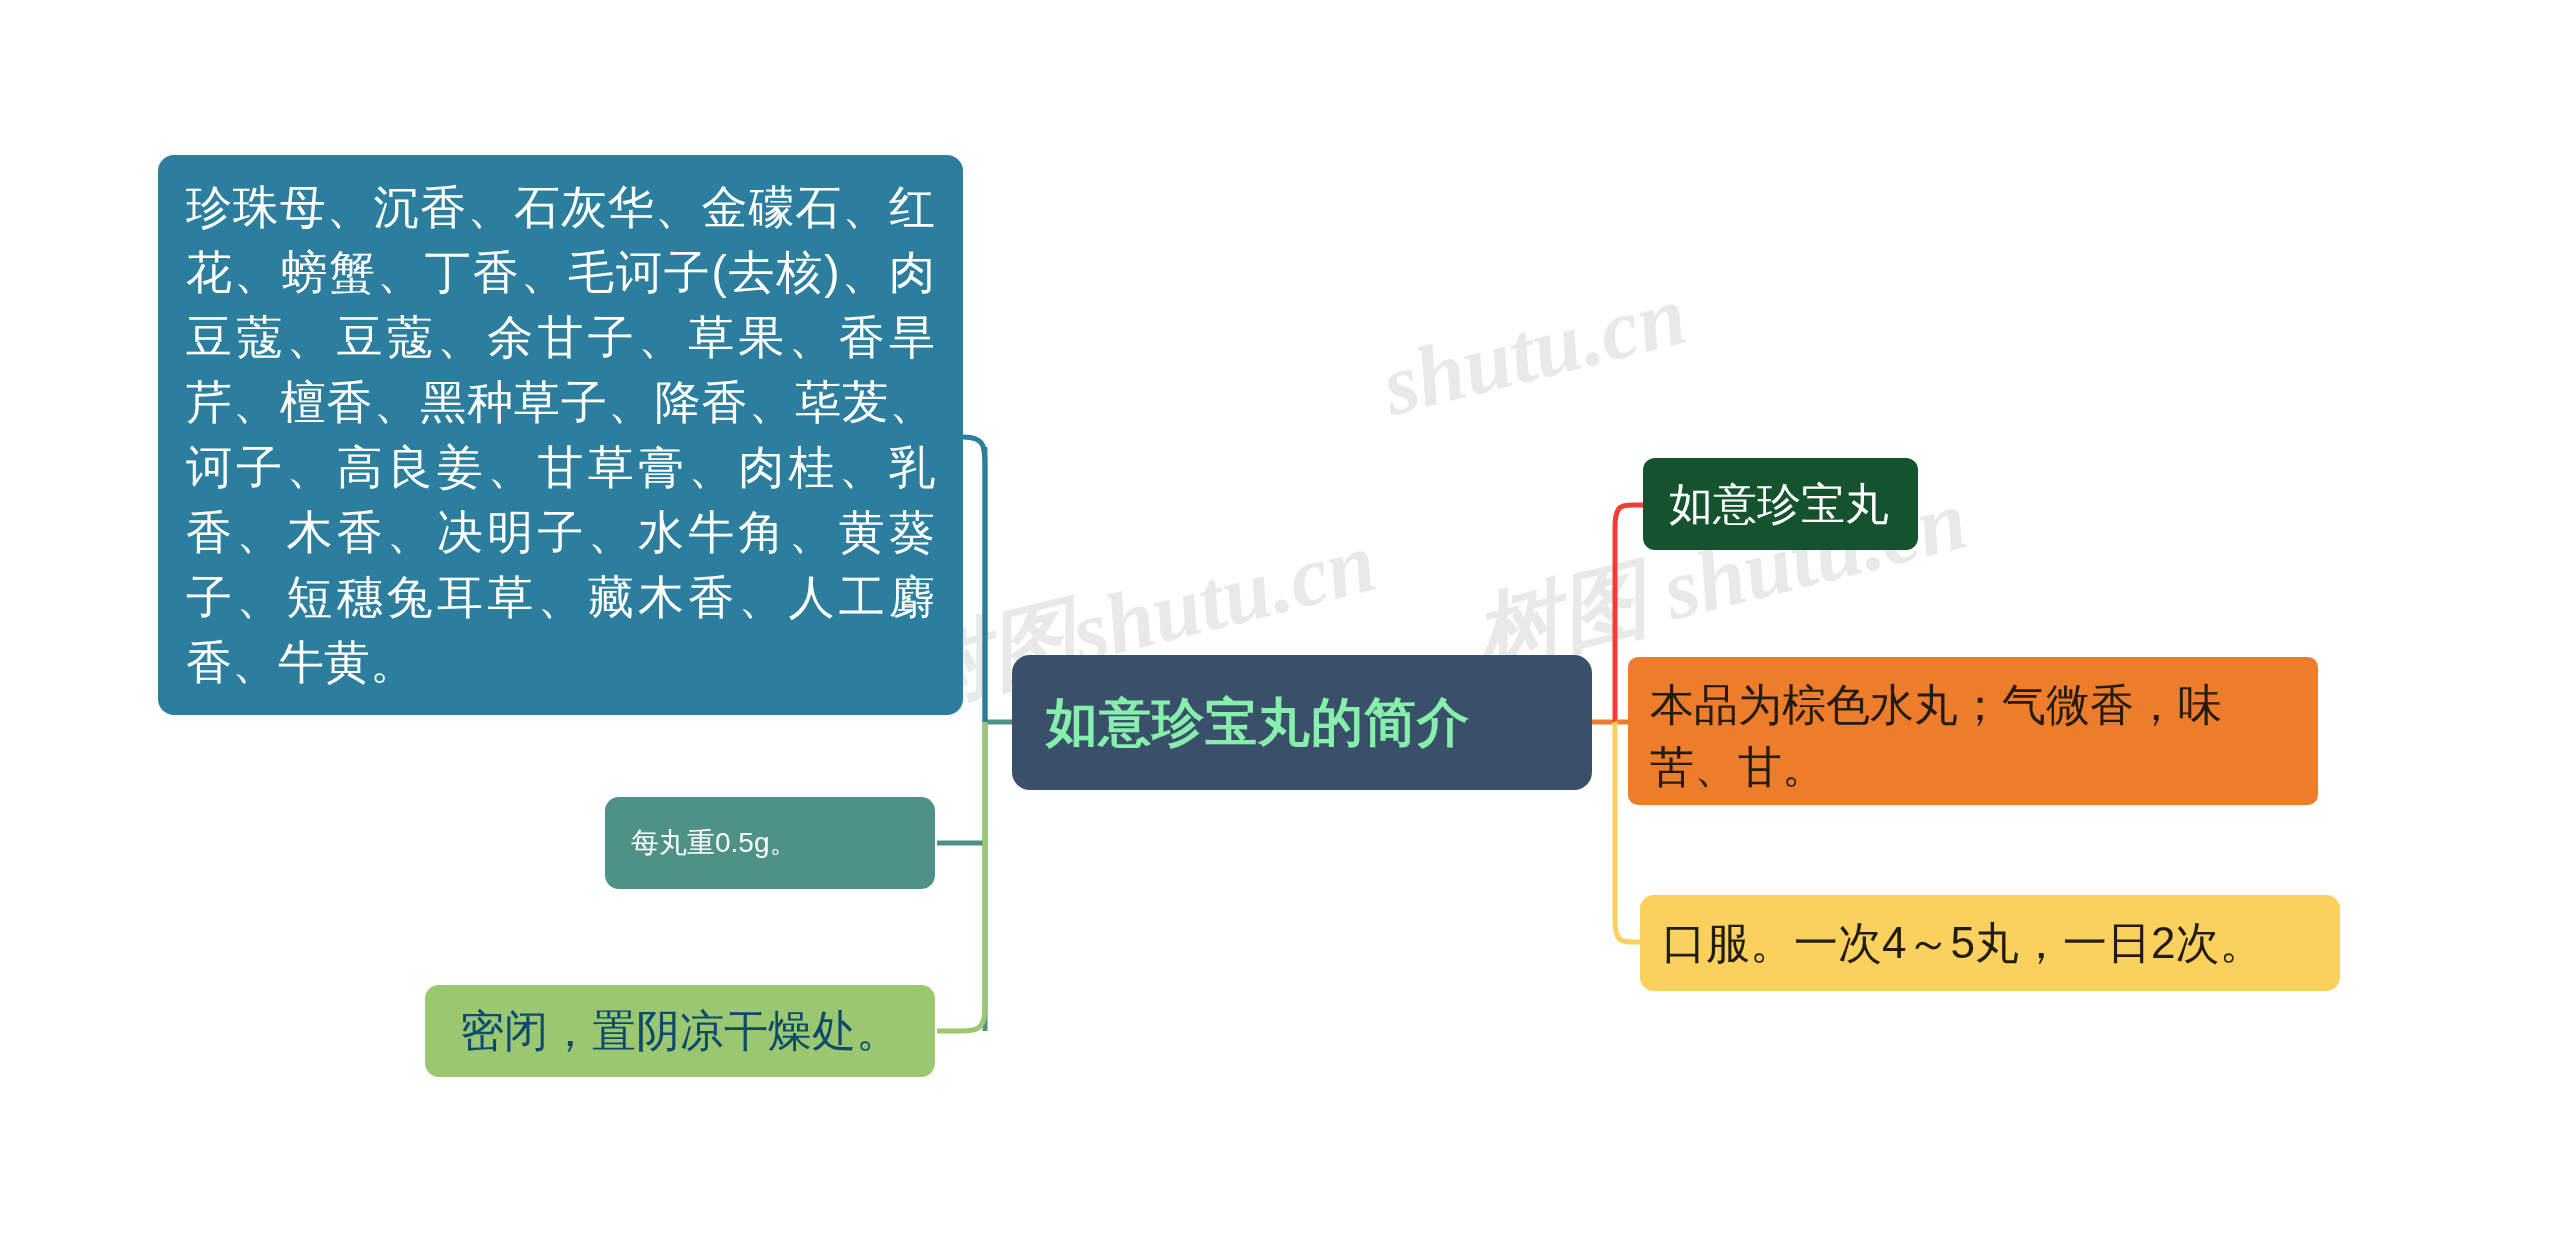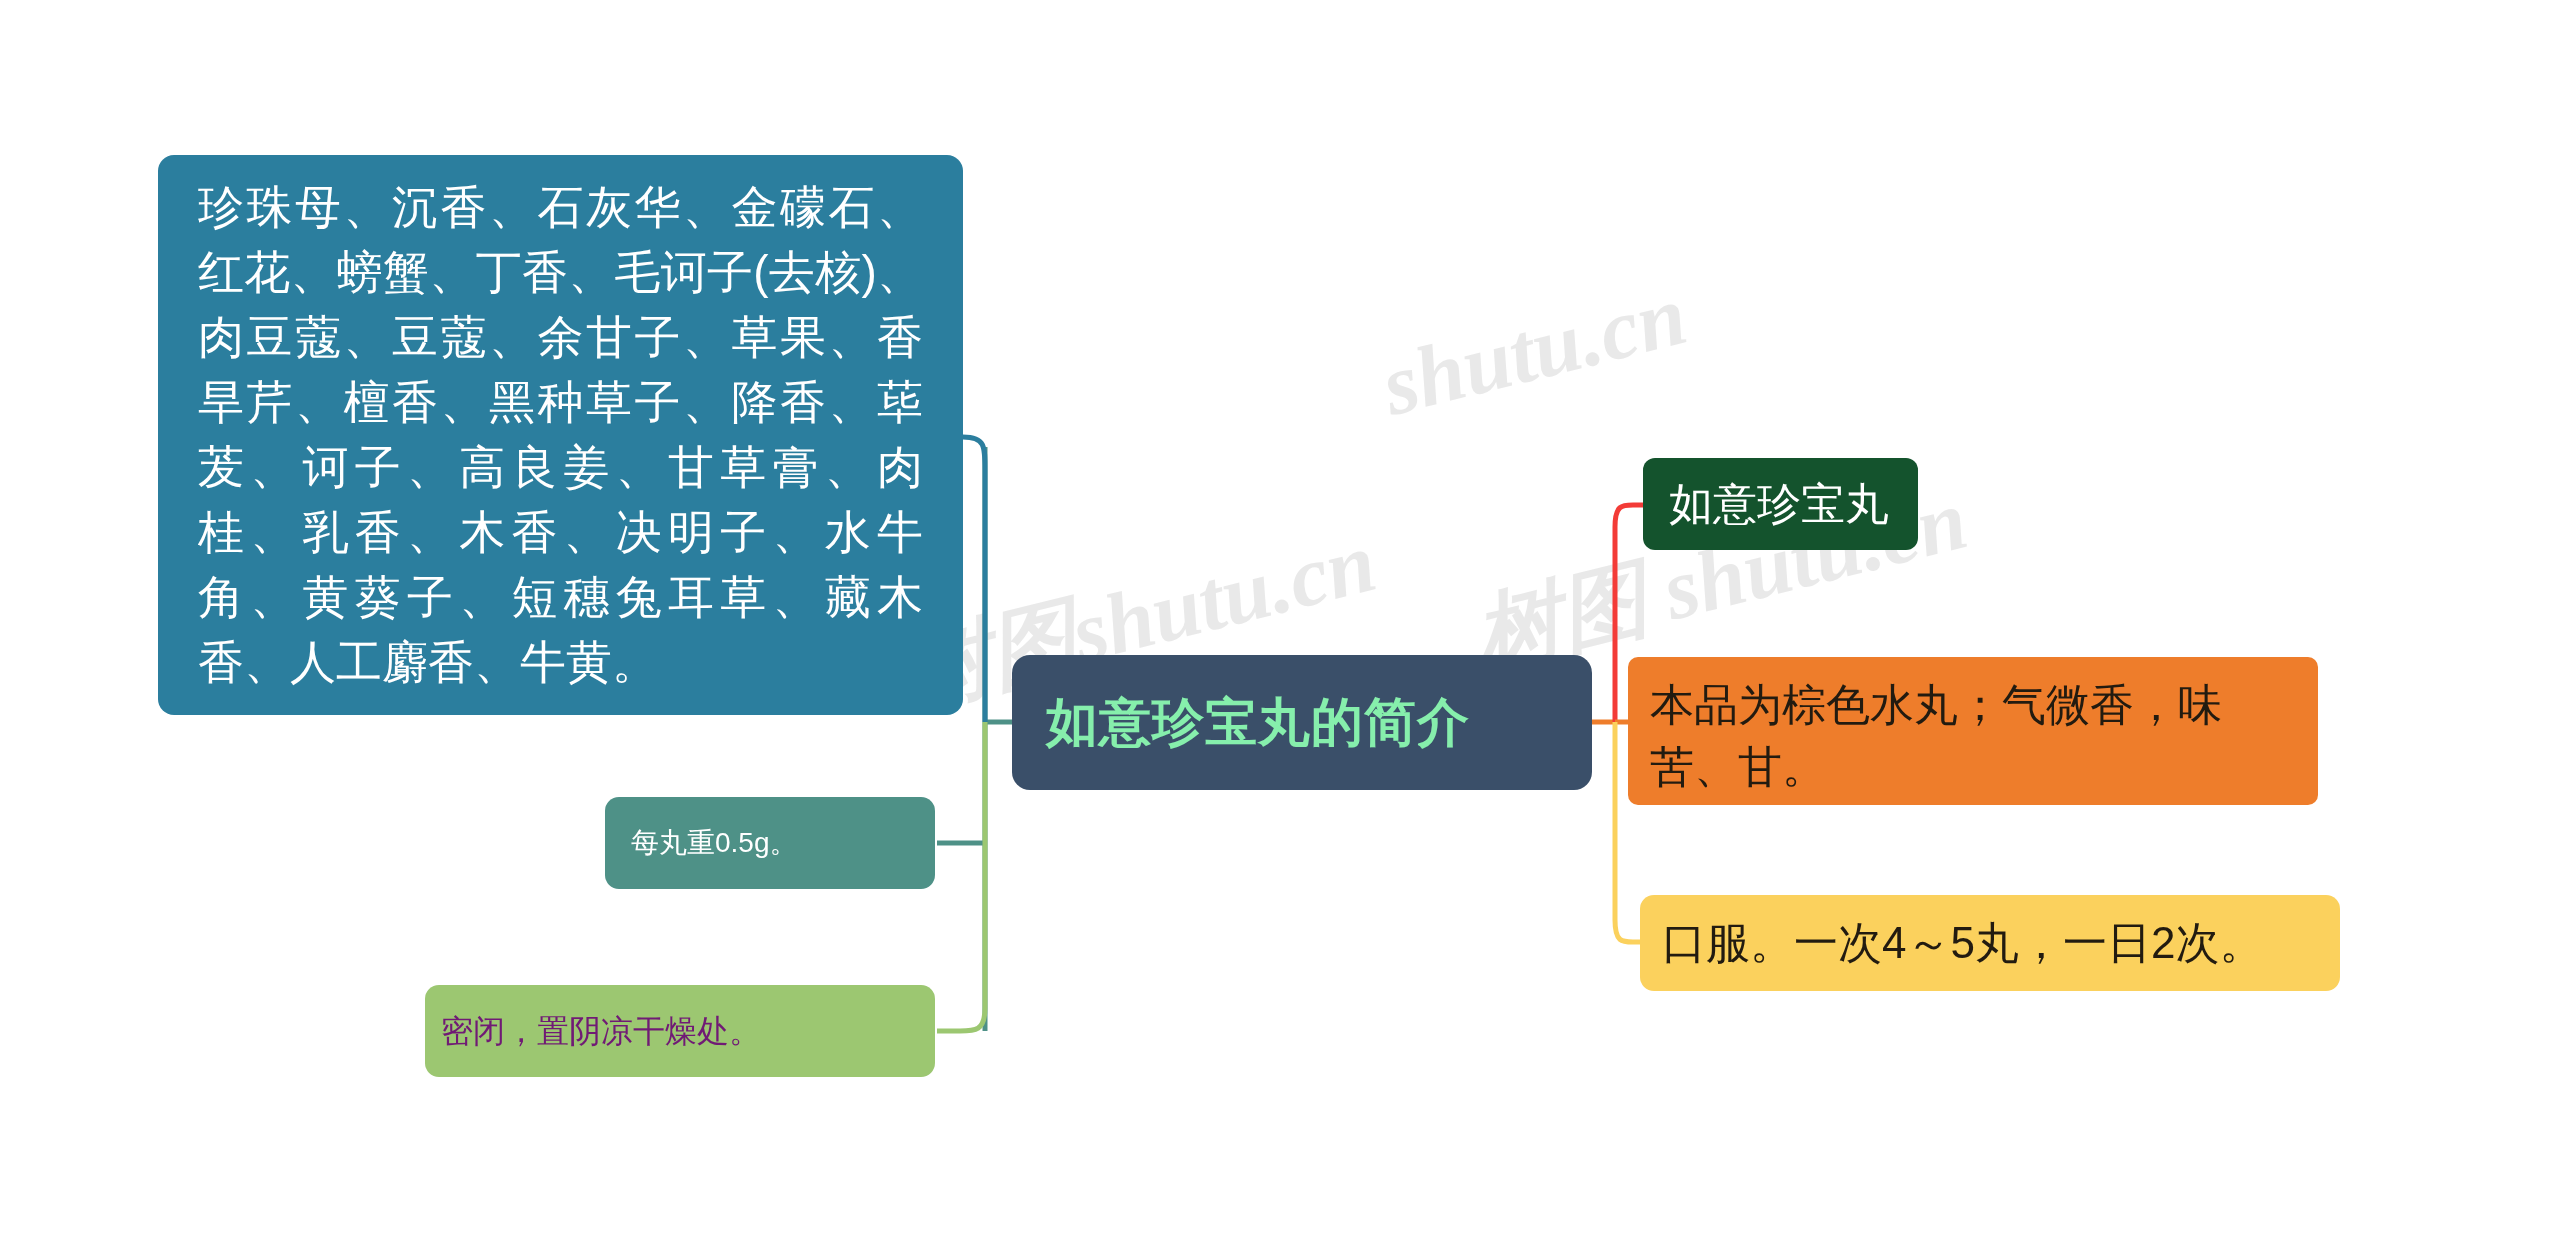--- a/index.html
+++ b/index.html
@@ -85,21 +85,21 @@
     top: 155px;
     width: 805px;
     height: 560px;
     background: #2b7e9e;
     border-radius: 16px;
   }
   #node-ingredients .txt {
     color: #ffffff;
     font-size: 46px;
     line-height: 65px;
-    padding: 0 40px;
+    padding: 0 28px;
     text-align: justify;
     text-align-last: left;
   }
 
   
   #node-weight {
     left: 605px;
     top: 797px;
     width: 330px;
     height: 92px;
@@ -116,24 +116,24 @@
   
   #node-storage {
     left: 425px;
     top: 985px;
     width: 510px;
     height: 92px;
     background: #9cc771;
     border-radius: 14px;
   }
   #node-storage .txt {
-    color: #701a75;
-    font-size: 32px;
-    line-height: 1.2;
-    padding: 0 16px;
+    color: #0c4a6e;
+    font-size: 44px;
+    line-height: 1.2;
+    padding: 0 35px;
   }
 
   
   #node-name {
     left: 1643px;
     top: 458px;
     width: 275px;
     height: 92px;
     background: #14532d;
     border-radius: 12px;

